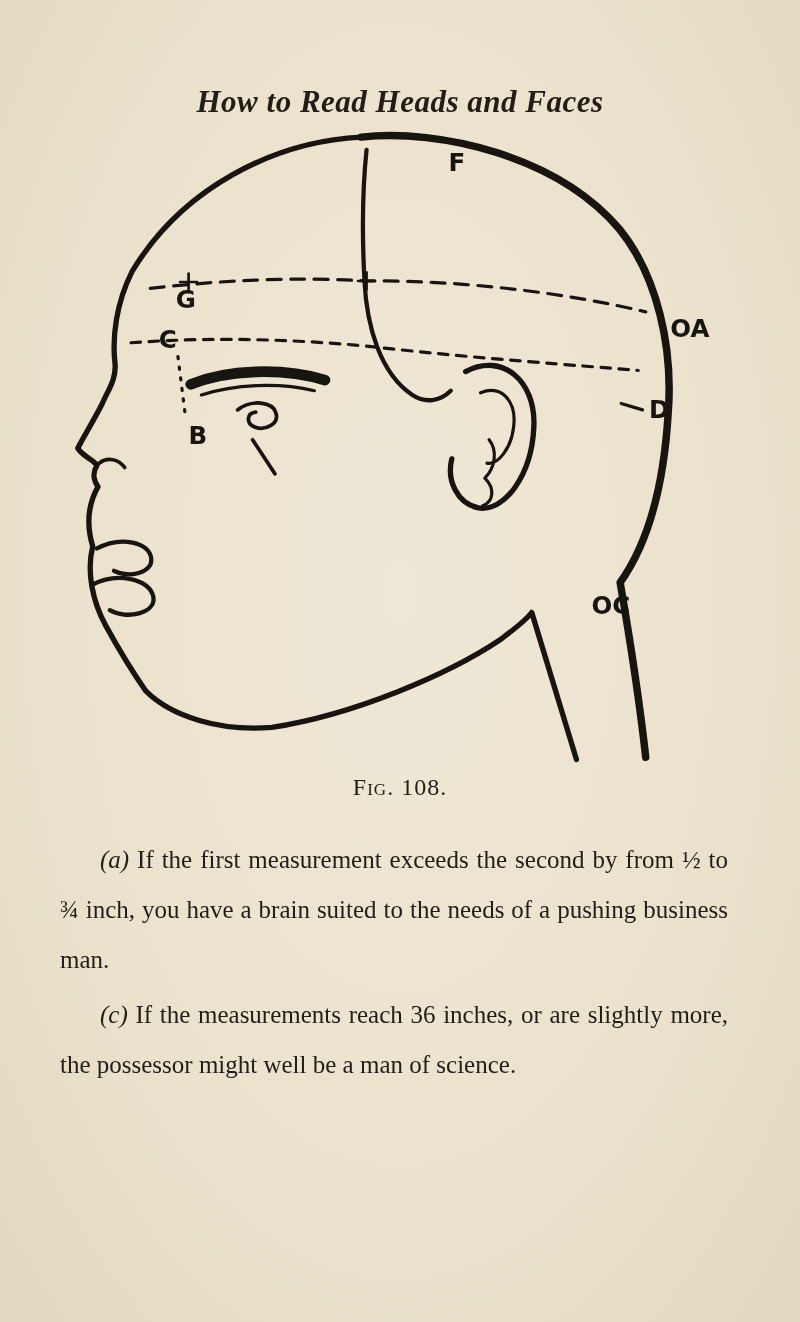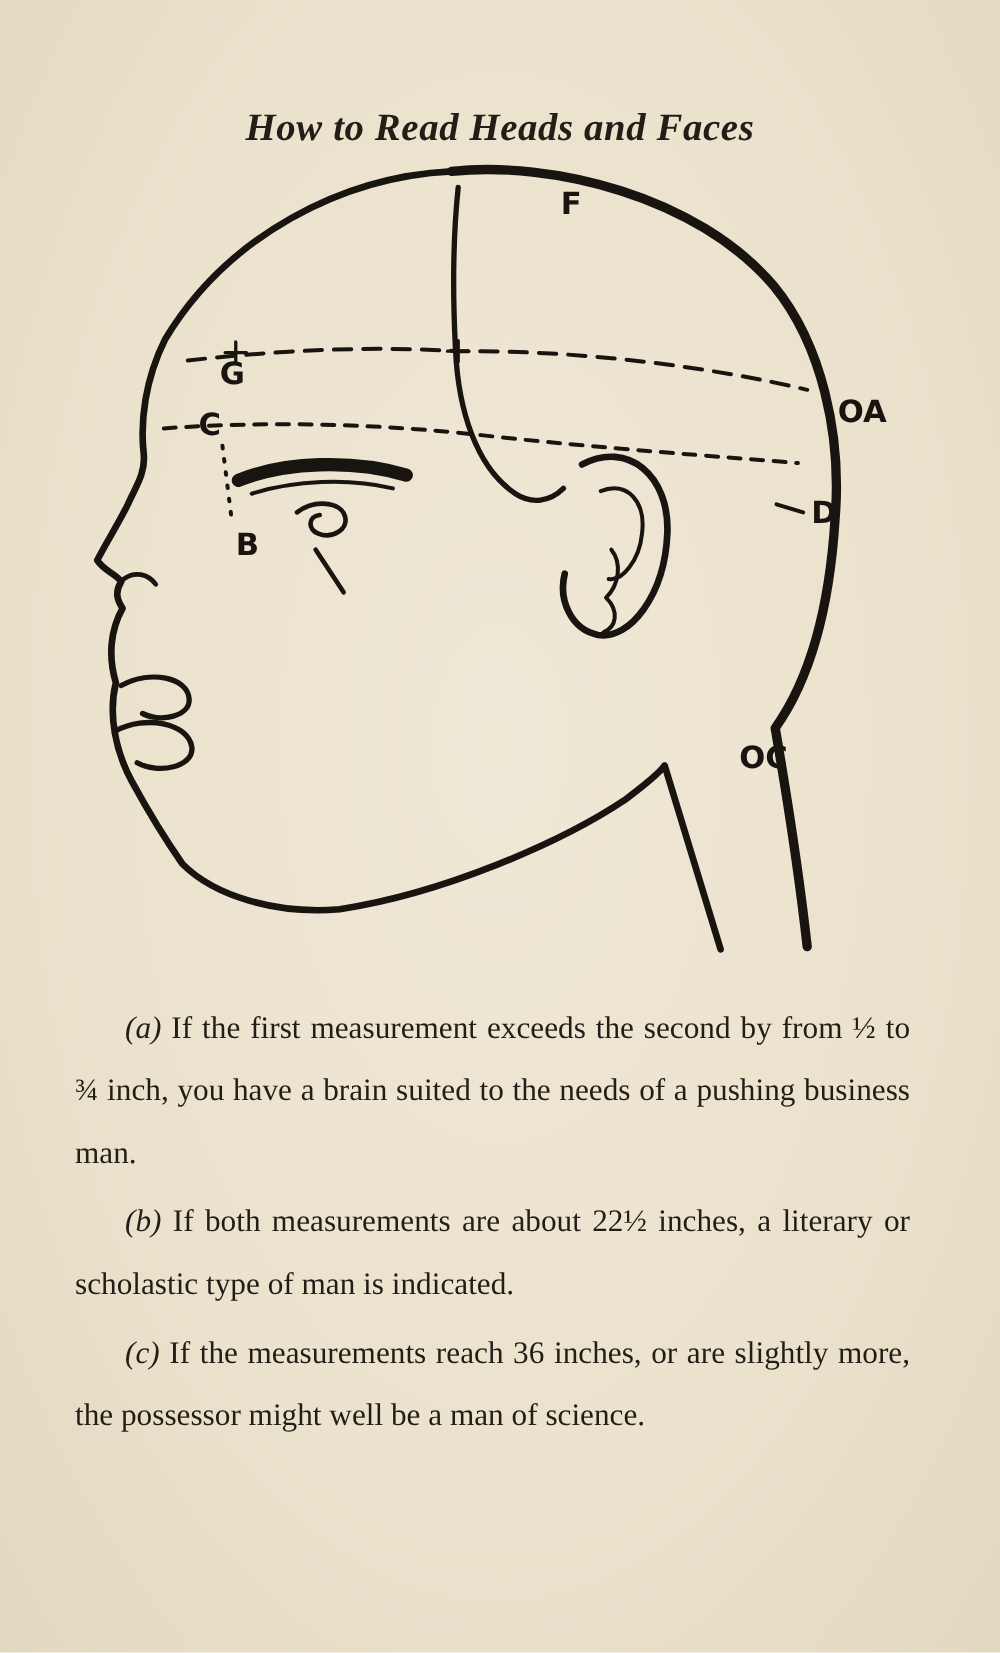--- a/index.html
+++ b/index.html
@@ -134,22 +134,22 @@
       <text x="360" y="44">F</text>
       <text x="104" y="172">G</text>
       <text x="88" y="210">C</text>
       <text x="116" y="300">B</text>
       <text x="568" y="200">OA</text>
       <text x="548" y="276">D</text>
       <text x="494" y="460">OC</text>
     </svg>
 
     <figcaption>
+      <div class="figcap">Fig. 108.</div>
     </figcaption>
   </figure>
 
   <div class="bodytext">
     <p><span class="marker">(a)</span>&nbsp;<span>If the first measurement exceeds the second by from ½ to ¾ inch, you have a brain suited to the needs of a pushing business man.</span></p>
-    <p><span class="marker">(b)</span>&nbsp;<span>If both measurements are about 22½ inches, a literary or scholastic type of man is indicated.</span></p>
     <p><span class="marker">(c)</span>&nbsp;<span>If the measurements reach 36 inches, or are slightly more, the possessor might well be a man of science.</span></p>
   </div>
 
 </div>
 
 </body></html>

